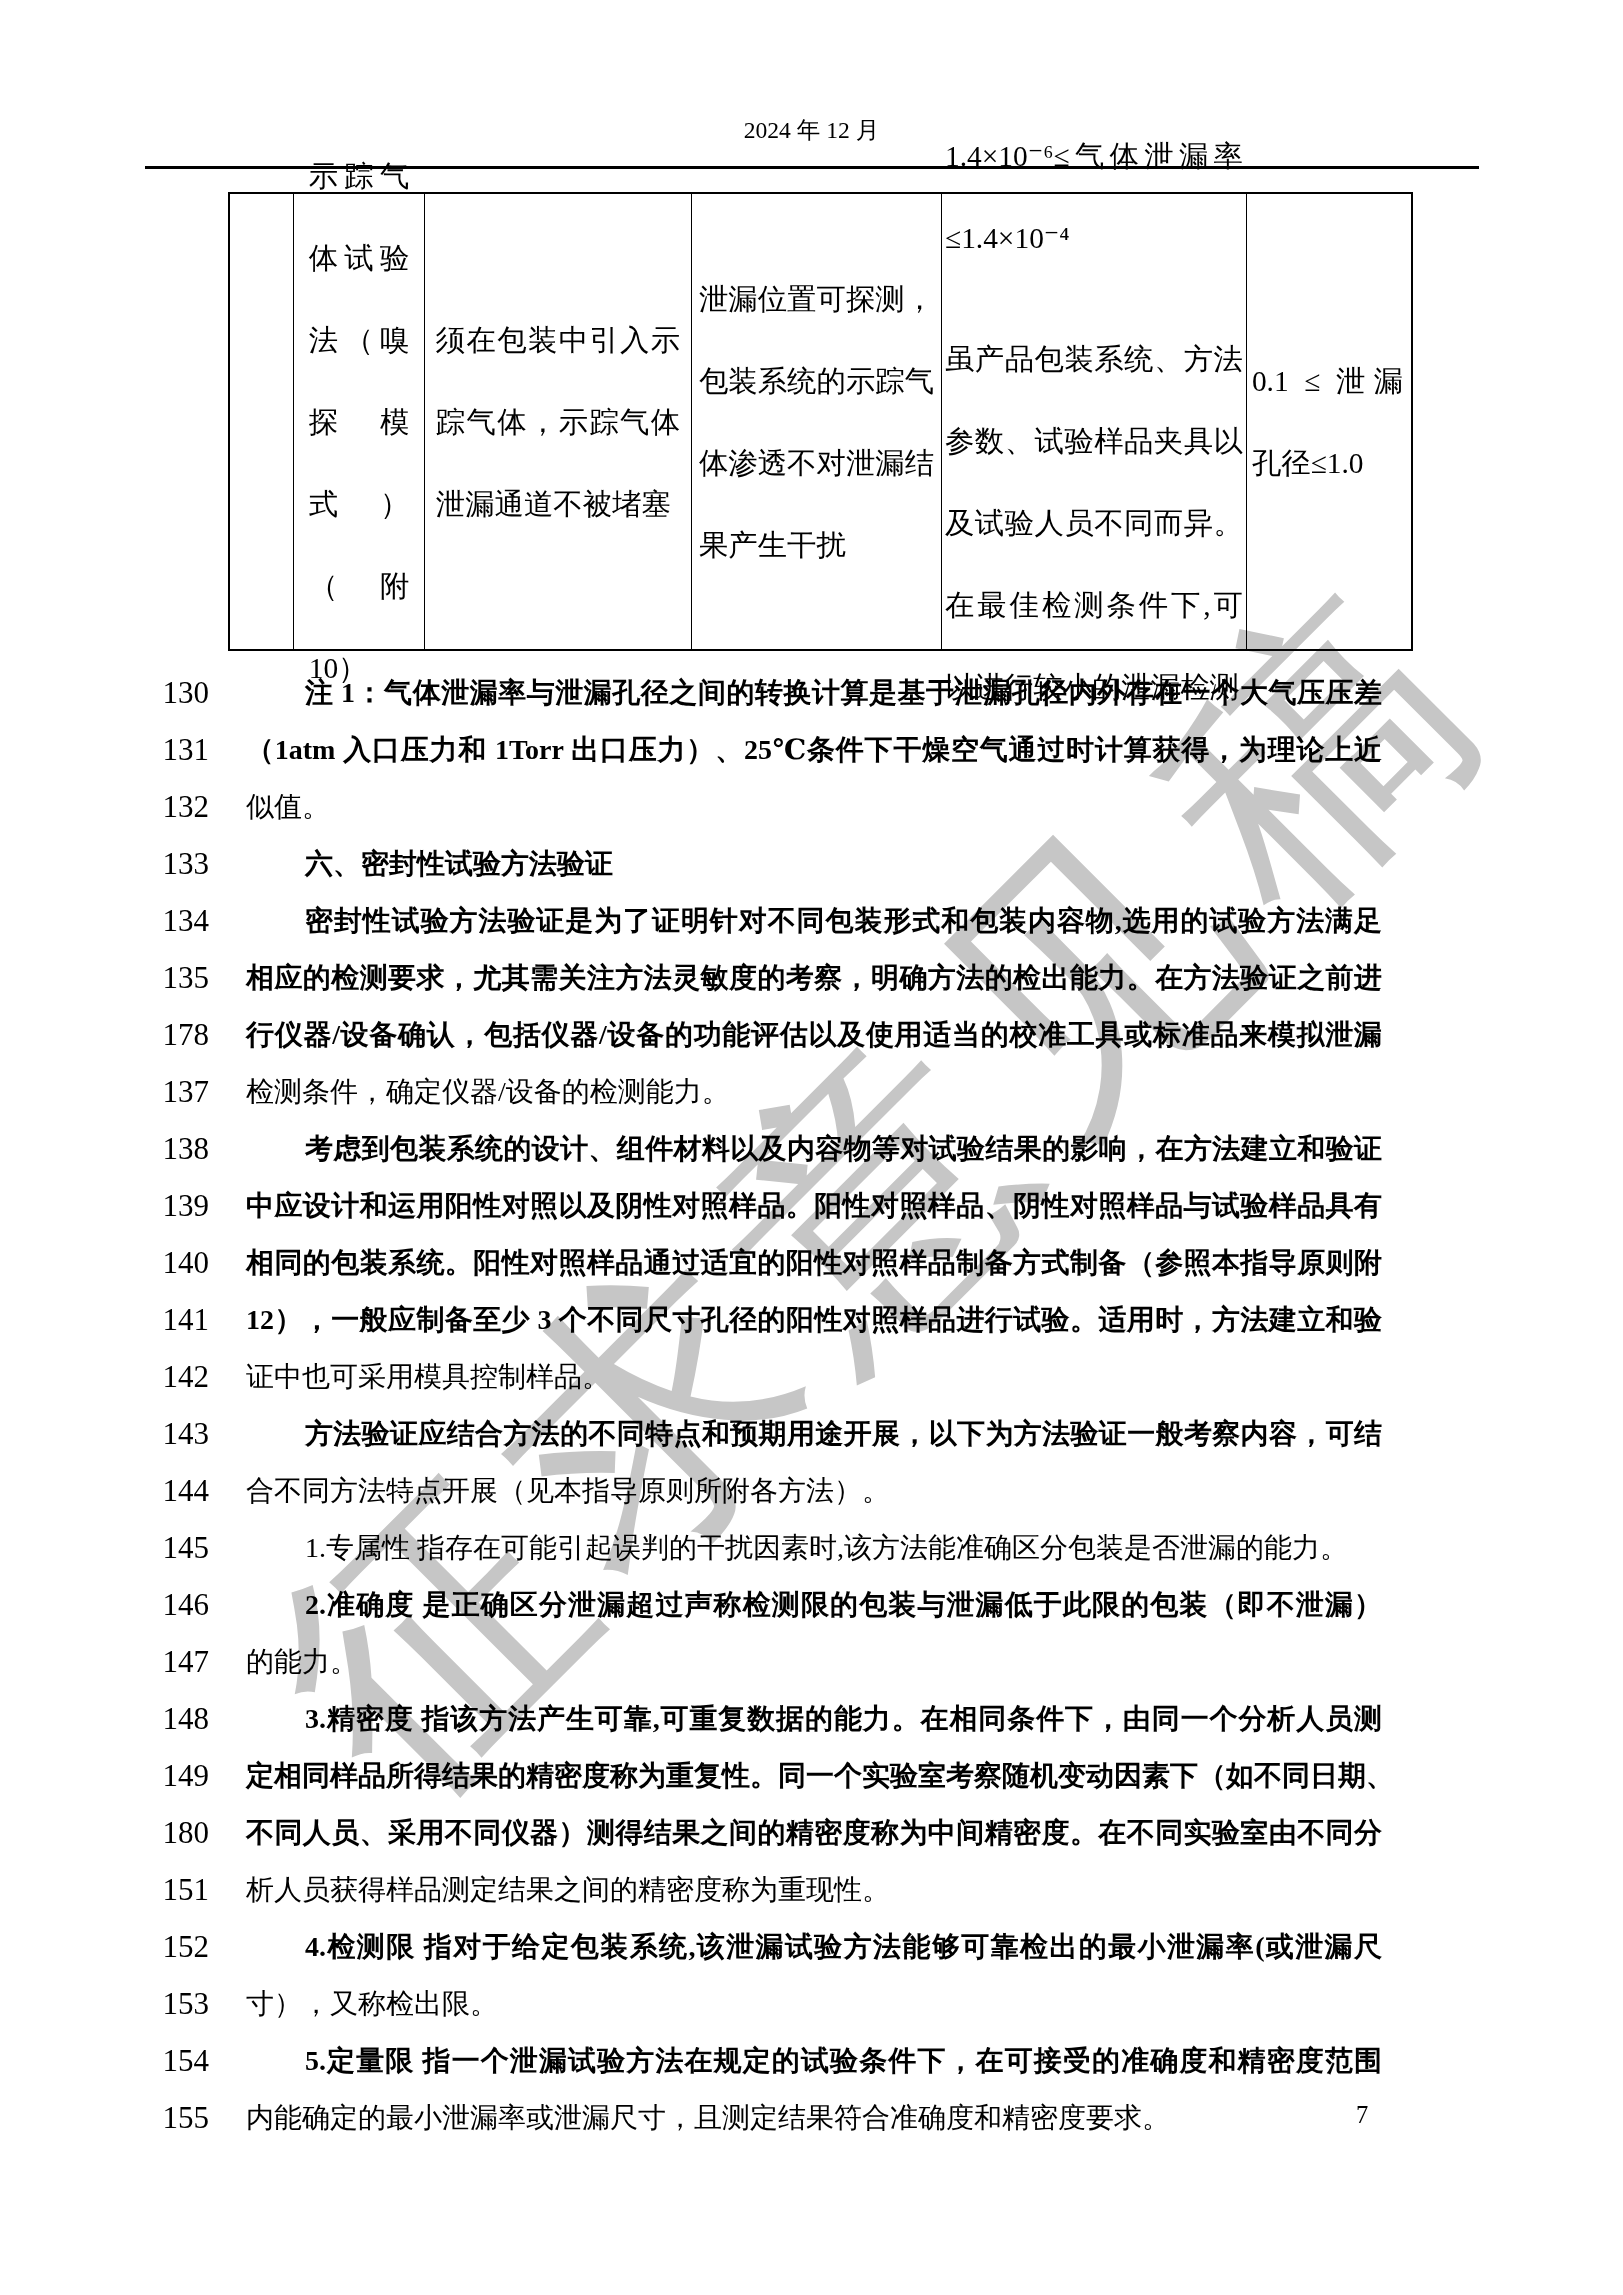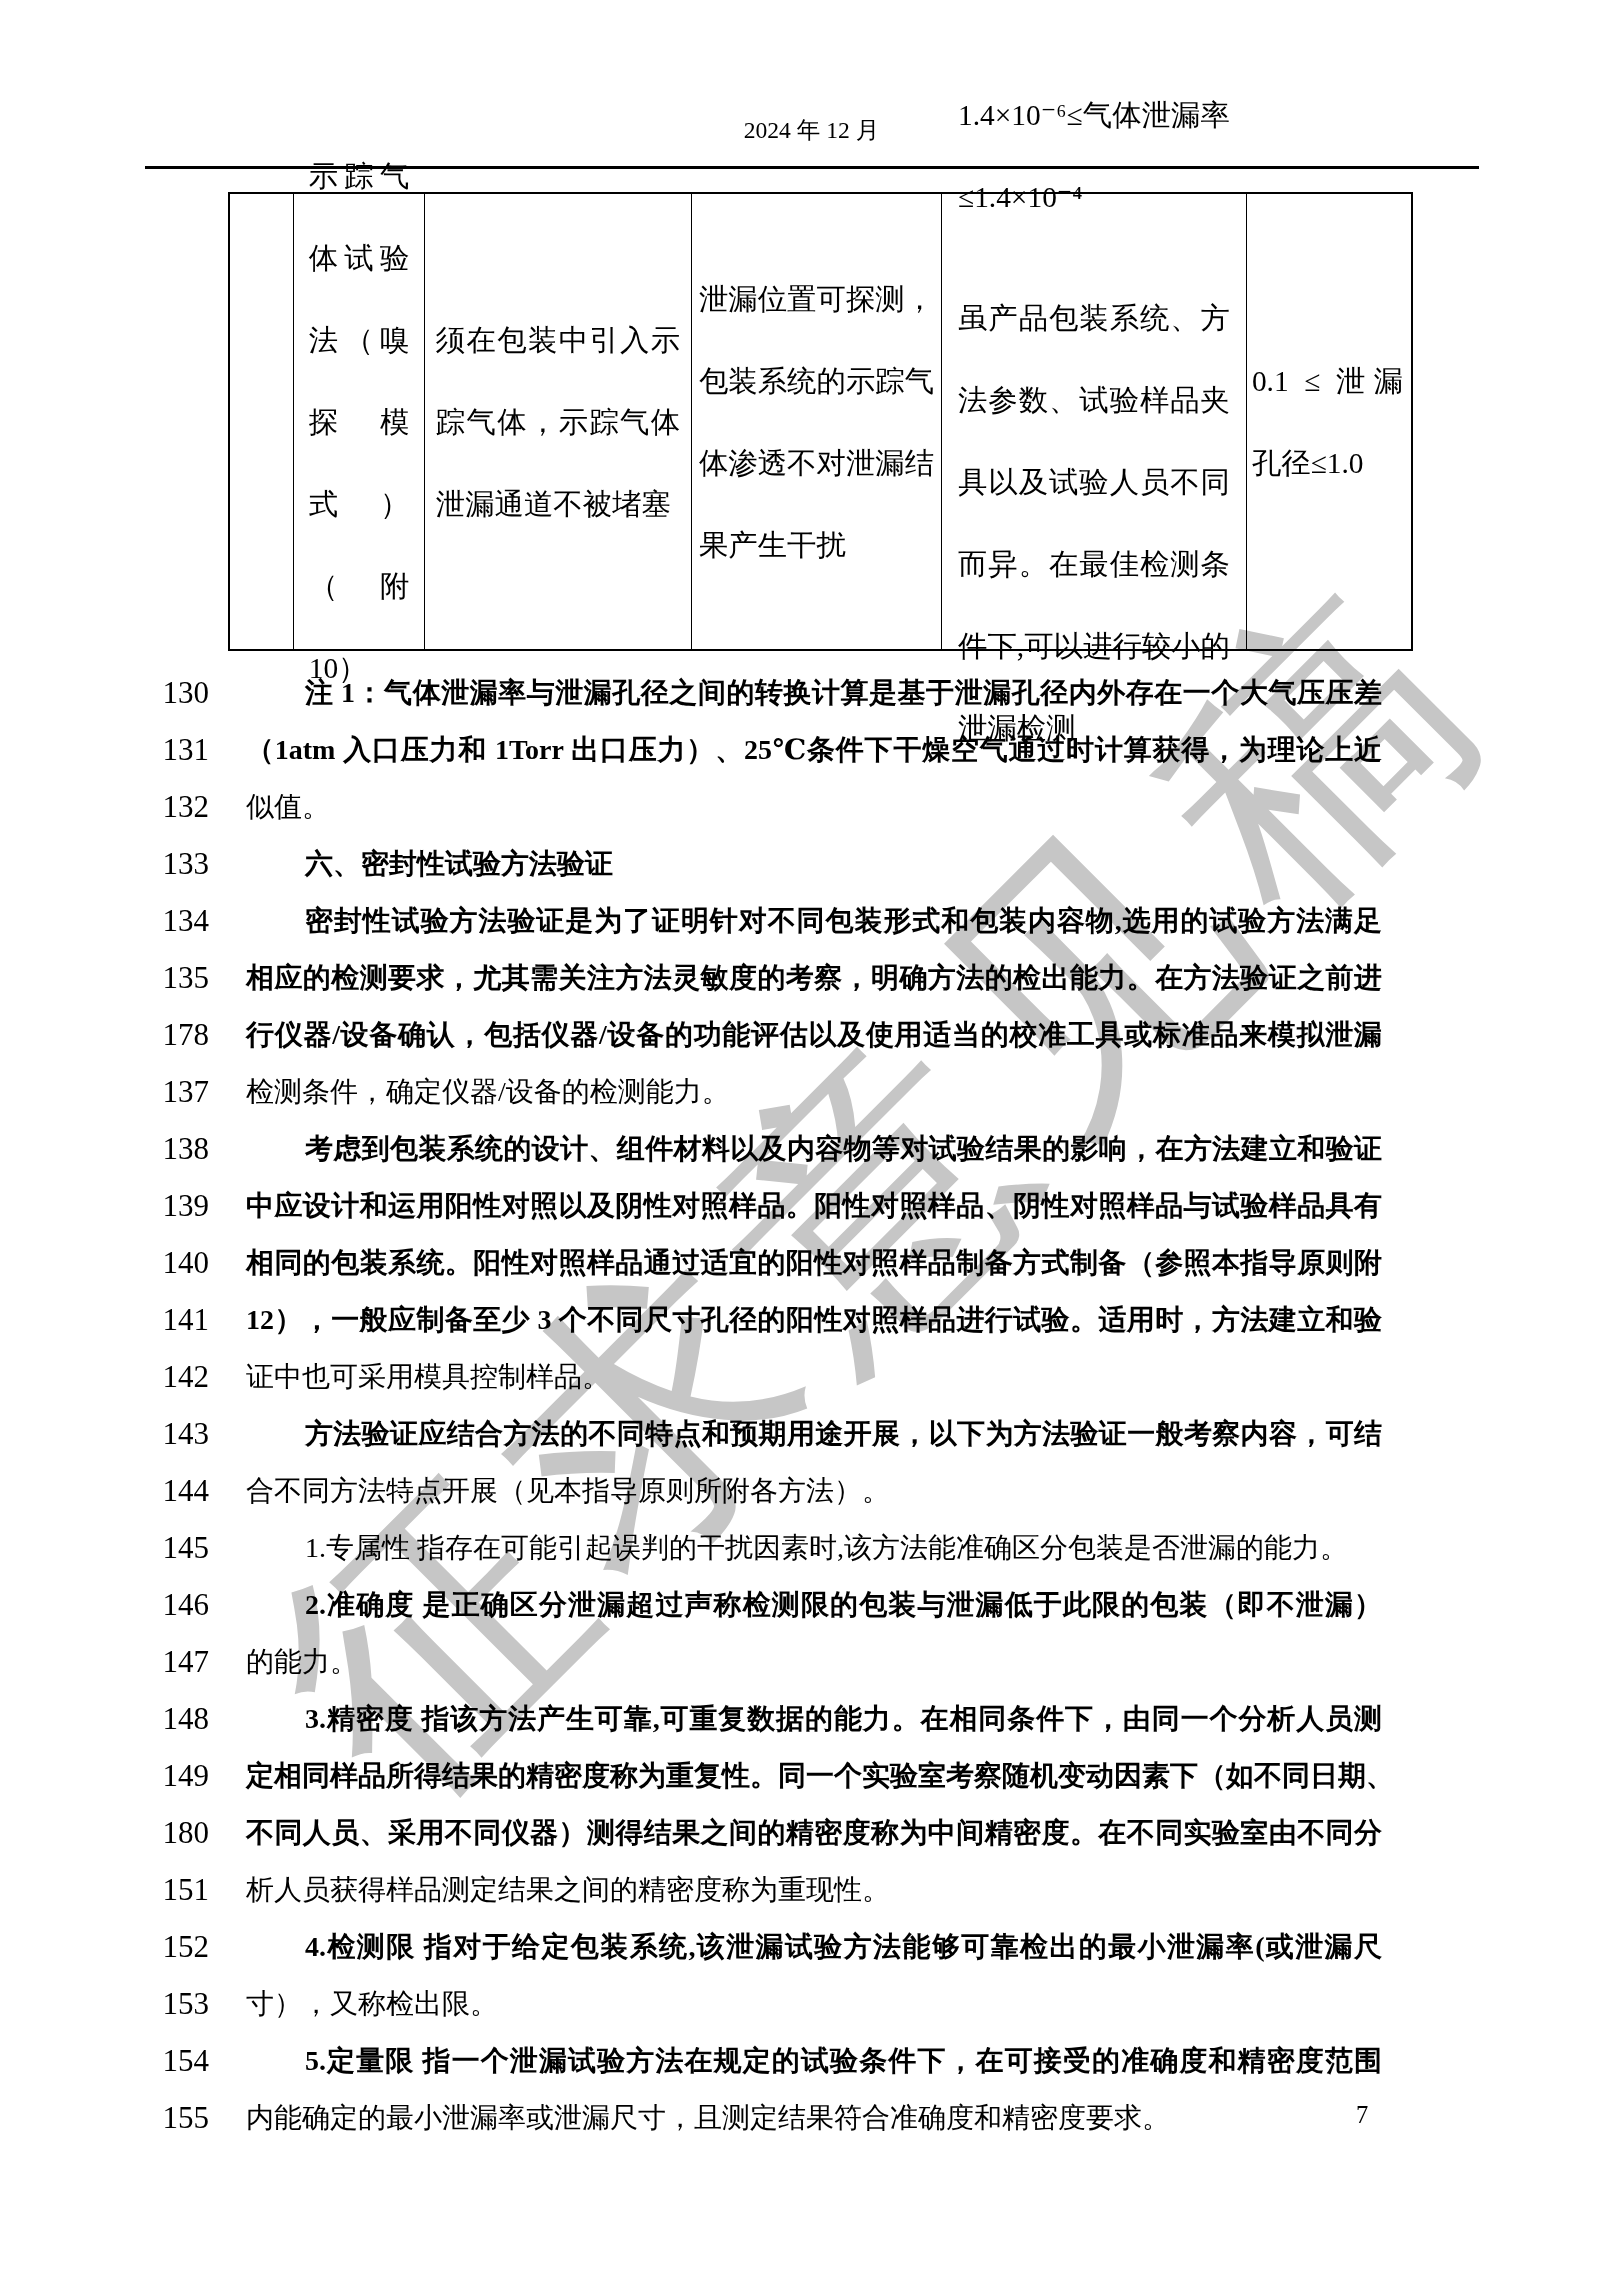--- a/index.html
+++ b/index.html
@@ -37,21 +37,21 @@
     box-sizing:border-box;border-left:1.5px solid #000;
     display:flex;flex-direction:column;justify-content:center;
     font-size:29.4px;line-height:82px;
     text-align:justify;text-justify:inter-ideograph;
   }
   .tcol:first-child{border-left:none;}
   .c1{width:63px;}
   .c2{width:131px;padding:0 14.7px;}
   .c3{width:267px;padding:0 10.8px;}
   .c4{width:250px;padding:0 6.9px;}
-  .c5{width:305px;padding:0 16px;gap:39px;}
+  .c5{width:305px;padding:0 3px;gap:39px;}
   .c6{width:162px;padding:0 4.9px;}
   
   .bodylines{position:absolute;top:664px;left:0;width:1623px;z-index:1;}
   .bl{height:57px;display:flex;align-items:center;}
   .bl .num{
     width:209px;text-align:right;font-size:31px;flex:none;
   }
   .bl .txt{
     margin-left:37px;width:1136px;font-size:28px;flex:none;
     white-space:nowrap;

